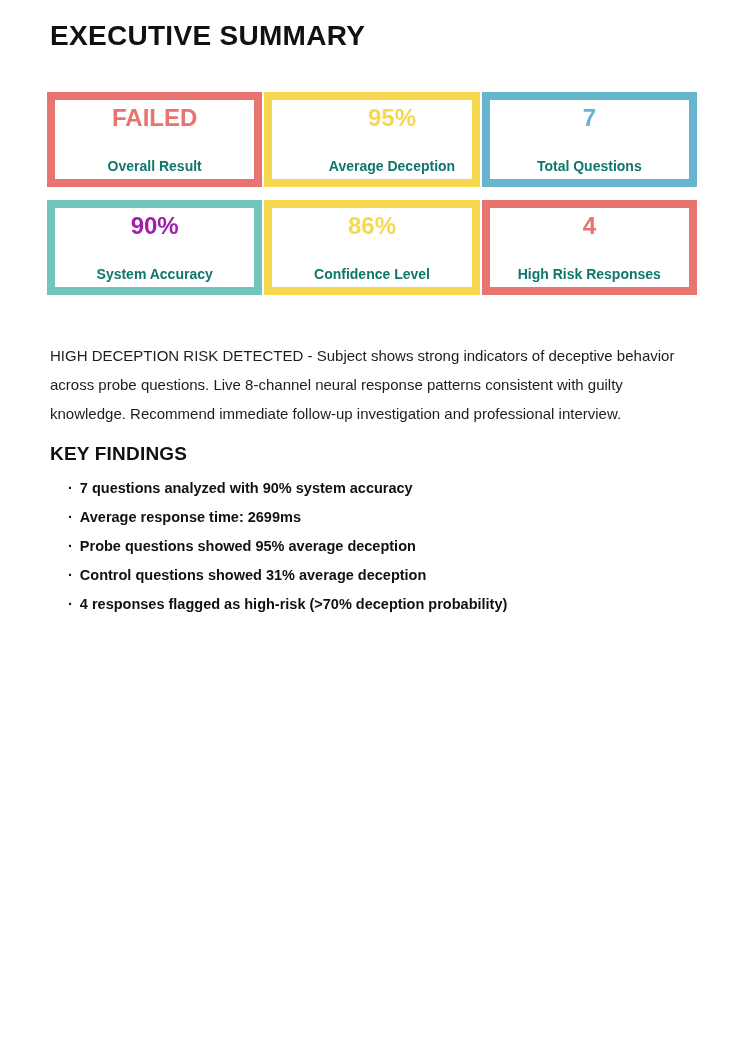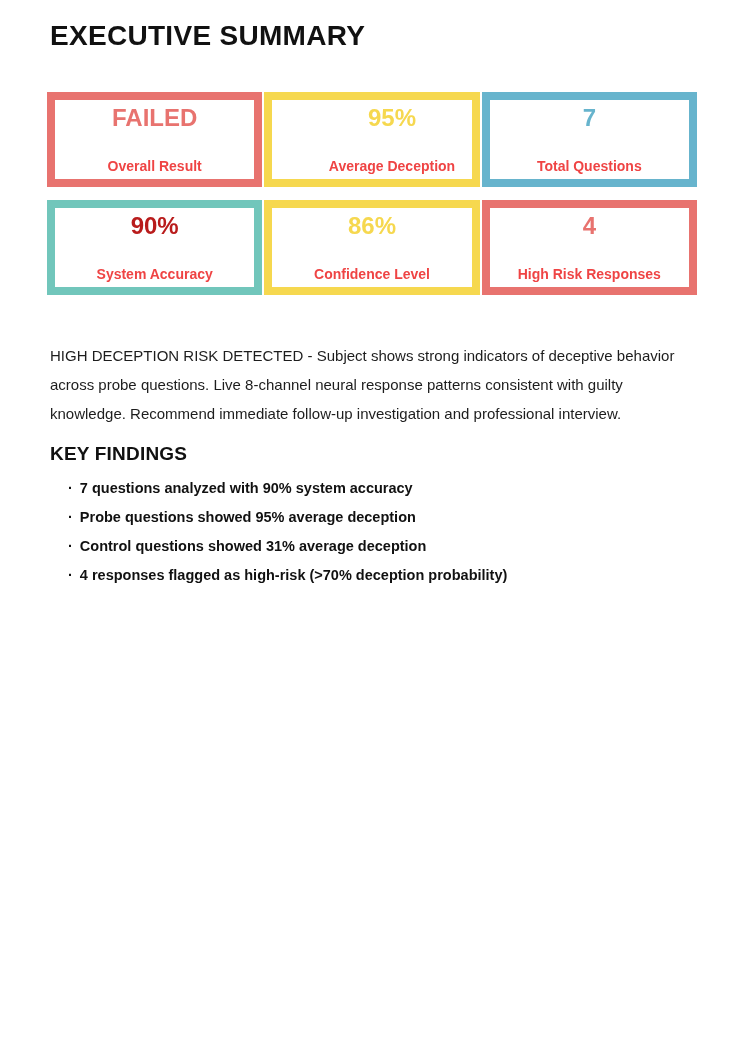--- a/index.html
+++ b/index.html
@@ -42,21 +42,21 @@
     text-align: center;
   }
   .card-value {
     font-size: 24px;
     font-weight: bold;
     line-height: 1;
   }
   .card-label {
     font-size: 14px;
     font-weight: bold;
-    color: #ef4444;
+    color: #0f766e;
     line-height: 1;
     margin-top: 20px;
   }
   .section { margin: 0 46px 0 50px; }
   .section-heading {
     font-size: 19px;
     line-height: 24px;
     font-weight: bold;
     color: #111111;
     letter-spacing: 0.2px;
@@ -113,21 +113,21 @@
       <div class="card-value" style="color: rgb(246, 216, 79);">95%</div>
       <div class="card-label">Average Deception</div>
     </div>
 
     <div class="card" style="border-color: rgb(103, 180, 205);">
       <div class="card-value" style="color: rgb(103, 180, 205);">7</div>
       <div class="card-label">Total Questions</div>
     </div>
 
     <div class="card" style="border-color: rgb(113, 198, 187);">
-      <div class="card-value" style="color: #b91c1c;">90%</div>
+      <div class="card-value" style="color: #a21caf;">90%</div>
       <div class="card-label">System Accuracy</div>
     </div>
 
     <div class="card" style="border-color: rgb(246, 216, 79);">
       <div class="card-value" style="color: rgb(246, 216, 79);">86%</div>
       <div class="card-label">Confidence Level</div>
     </div>
 
     <div class="card" style="border-color: rgb(232, 115, 111);">
       <div class="card-value" style="color: rgb(232, 115, 111);">4</div>
@@ -136,20 +136,21 @@
   </div>
 
   <div class="section assessment-section">
     <p class="assessment-body">HIGH DECEPTION RISK DETECTED - Subject shows strong indicators of deceptive behavior across probe questions. Live 8-channel neural response patterns consistent with guilty knowledge. Recommend immediate follow-up investigation and professional interview.</p>
   </div>
 
   <div class="section findings-section">
     <h2 class="section-heading">KEY FINDINGS</h2>
     <ul class="findings-list" id="findings-list">
         <li><span class="dot">·</span><span>7 questions analyzed with 90% system accuracy</span></li>
+        <li><span class="dot">·</span><span>Average response time: 2699ms</span></li>
         <li><span class="dot">·</span><span>Probe questions showed 95% average deception</span></li>
         <li><span class="dot">·</span><span>Control questions showed 31% average deception</span></li>
         <li><span class="dot">·</span><span>4 responses flagged as high-risk (&gt;70% deception probability)</span></li>
       </ul>
   </div>
 
   <div class="page-footer">Page 2 of 4</div>
 
 </div>
 

